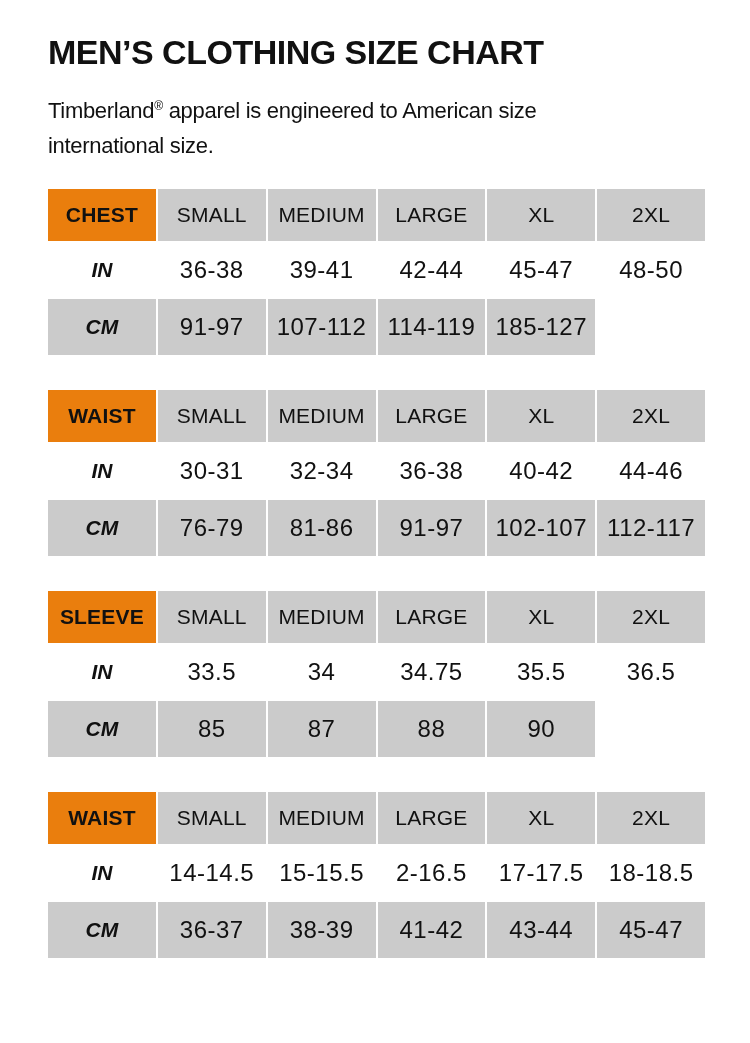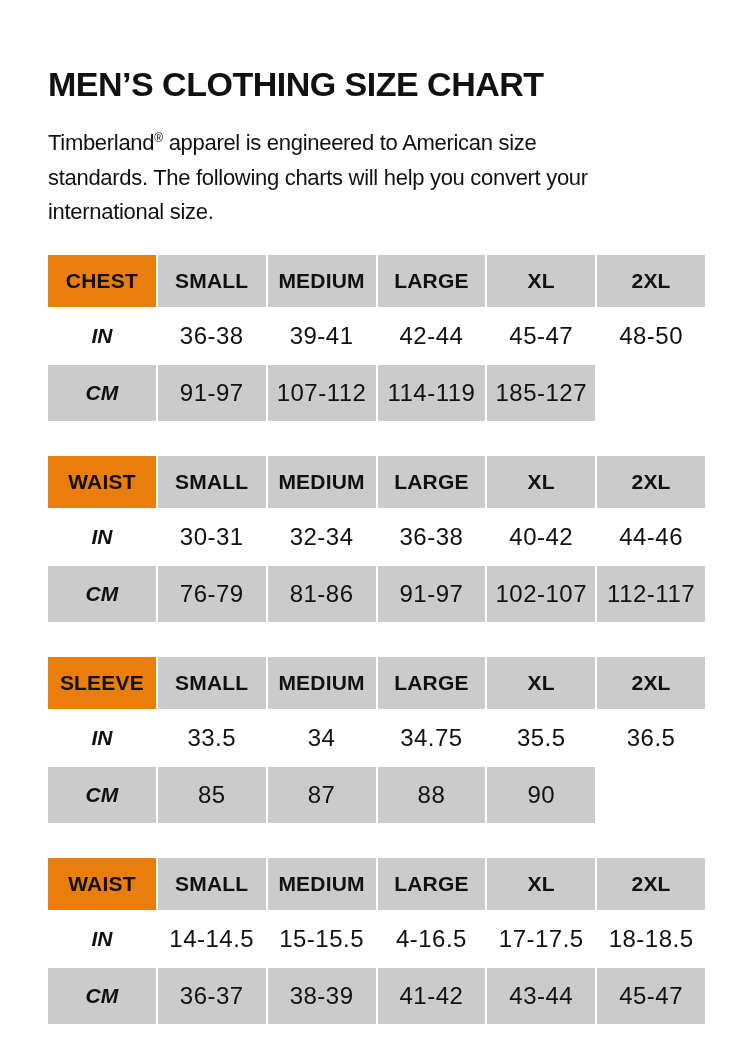--- a/index.html
+++ b/index.html
@@ -12,21 +12,21 @@
   html, body { margin: 0; padding: 0; }
   body {
     width: 750px;
     height: 1043px;
     background: var(--bg);
     color: var(--text);
     font-family: "Liberation Sans", sans-serif;
     overflow: hidden;
   }
   main {
-    padding: 66px 45px 0 48px;
+    padding: 34px 45px 0 48px;
   }
   h1.page-title {
     margin: 0 0 18px 0;
     font-size: 34px;
     line-height: 1.1;
     font-weight: 700;
     letter-spacing: -0.5px;
   }
   .intro {
     margin: 0 0 26px 0;
@@ -51,21 +51,21 @@
     text-align: center;
   }
   .label-cell {
     background: var(--orange);
     font-weight: 700;
     font-size: 21px;
     letter-spacing: 0.2px;
   }
   .head-cell {
     background: var(--gray);
-    font-weight: 700;
+    font-weight: 400;
     font-size: 21px;
     letter-spacing: 0.2px;
   }
   .unit-cell {
     font-weight: 700;
     font-size: 21px;
     font-style: italic;
   }
   .value-cell {
     font-size: 24px;
@@ -75,21 +75,20 @@
   .row-white { background: var(--bg); }
 </style>
 </head>
 <body>
 
 <main>
   <h1 class="page-title">MEN’S CLOTHING SIZE CHART</h1>
 
   <p class="intro">
     <span class="line sup-reg">Timberland<sup>®</sup> apparel is engineered to American size</span>
-    <span class="line">standards. The following charts will help you convert your</span>
     <span class="line">international size.</span>
   </p>
 
   <div id="size-tables">
       <section class="size-table">
         <div class="cell label-cell">CHEST</div>
         <div class="cell head-cell">SMALL</div>
         <div class="cell head-cell">MEDIUM</div>
         <div class="cell head-cell">LARGE</div>
         <div class="cell head-cell">XL</div>
@@ -148,21 +147,21 @@
       <section class="size-table">
         <div class="cell label-cell">WAIST</div>
         <div class="cell head-cell">SMALL</div>
         <div class="cell head-cell">MEDIUM</div>
         <div class="cell head-cell">LARGE</div>
         <div class="cell head-cell">XL</div>
         <div class="cell head-cell">2XL</div>
         <div class="cell unit-cell row-white">IN</div>
         <div class="cell value-cell row-white">14-14.5</div>
         <div class="cell value-cell row-white">15-15.5</div>
-        <div class="cell value-cell row-white">4-16.5</div>
+        <div class="cell value-cell row-white">2-16.5</div>
         <div class="cell value-cell row-white">17-17.5</div>
         <div class="cell value-cell row-white">18-18.5</div>
         <div class="cell unit-cell row-gray">CM</div>
         <div class="cell value-cell row-gray">36-37</div>
         <div class="cell value-cell row-gray">38-39</div>
         <div class="cell value-cell row-gray">41-42</div>
         <div class="cell value-cell row-gray">43-44</div>
         <div class="cell value-cell row-gray">45-47</div>
       </section>
     </div>

